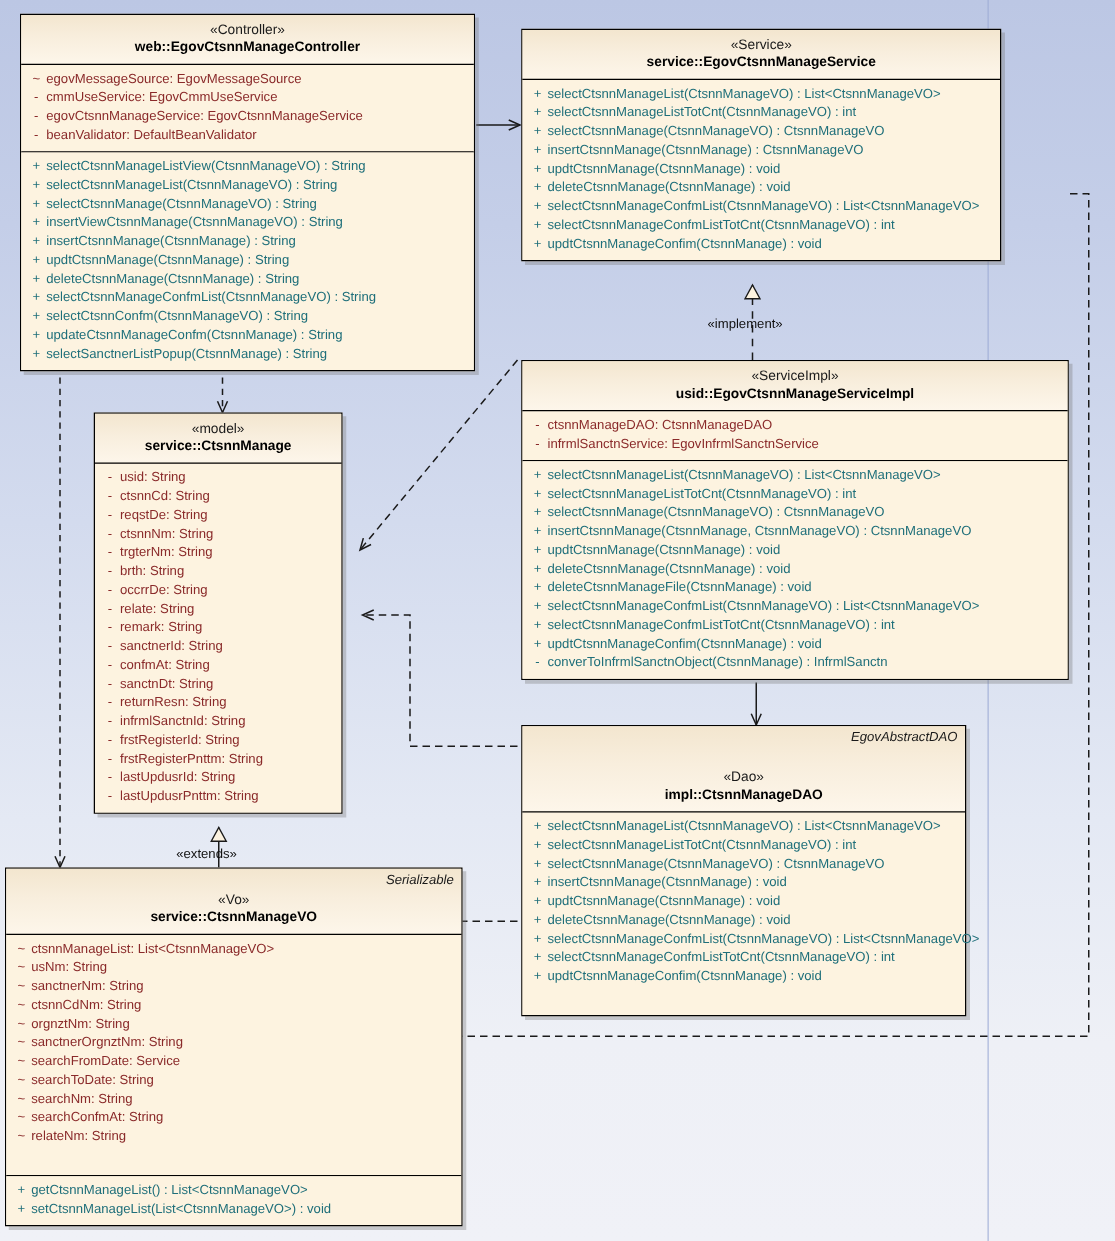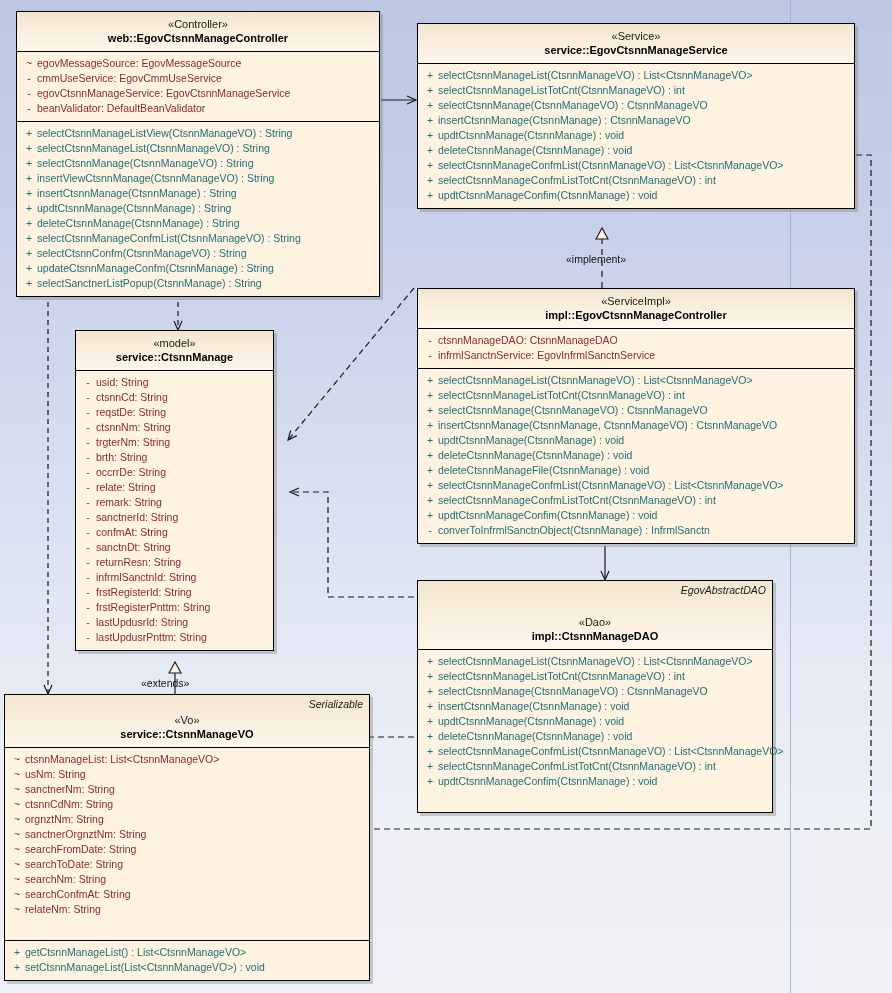--- a/index.html
+++ b/index.html
@@ -183,21 +183,21 @@
           <span class="vis">+</span>
           <span class="txt">updateCtsnnManageConfm(CtsnnManage) : String</span>
         </div>
       <div class="row meth">
           <span class="vis">+</span>
           <span class="txt">selectSanctnerListPopup(CtsnnManage) : String</span>
         </div>
     </div>
   </div>
 
-  <div class="uml" style="left:417px;top:23px;width:438px;">
+  <div class="uml" style="left:417px;top:23px;width:384px;">
     <div class="hdr">
       <div class="stereo">«Service»</div>
       <div class="cname">service::EgovCtsnnManageService</div>
     </div>
     <div class="compart">
       <div class="row meth">
           <span class="vis">+</span>
           <span class="txt">selectCtsnnManageList(CtsnnManageVO) : List&lt;CtsnnManageVO&gt;</span>
         </div>
       <div class="row meth">
@@ -231,21 +231,21 @@
       <div class="row meth">
           <span class="vis">+</span>
           <span class="txt">updtCtsnnManageConfim(CtsnnManage) : void</span>
         </div>
     </div>
   </div>
 
   <div class="uml" style="left:417px;top:288px;width:438px;">
     <div class="hdr">
       <div class="stereo">«ServiceImpl»</div>
-      <div class="cname">impl::EgovCtsnnManageController</div>
+      <div class="cname">usid::EgovCtsnnManageServiceImpl</div>
     </div>
     <div class="compart">
       <div class="row attr">
           <span class="vis">-</span>
           <span class="txt">ctsnnManageDAO:  CtsnnManageDAO</span>
         </div>
       <div class="row attr">
           <span class="vis">-</span>
           <span class="txt">infrmlSanctnService:  EgovInfrmlSanctnService</span>
         </div>
@@ -452,21 +452,21 @@
       <div class="row attr">
           <span class="vis">~</span>
           <span class="txt">orgnztNm: String</span>
         </div>
       <div class="row attr">
           <span class="vis">~</span>
           <span class="txt">sanctnerOrgnztNm: String</span>
         </div>
       <div class="row attr">
           <span class="vis">~</span>
-          <span class="txt">searchFromDate: String</span>
+          <span class="txt">searchFromDate: Service</span>
         </div>
       <div class="row attr">
           <span class="vis">~</span>
           <span class="txt">searchToDate: String</span>
         </div>
       <div class="row attr">
           <span class="vis">~</span>
           <span class="txt">searchNm: String</span>
         </div>
       <div class="row attr">

